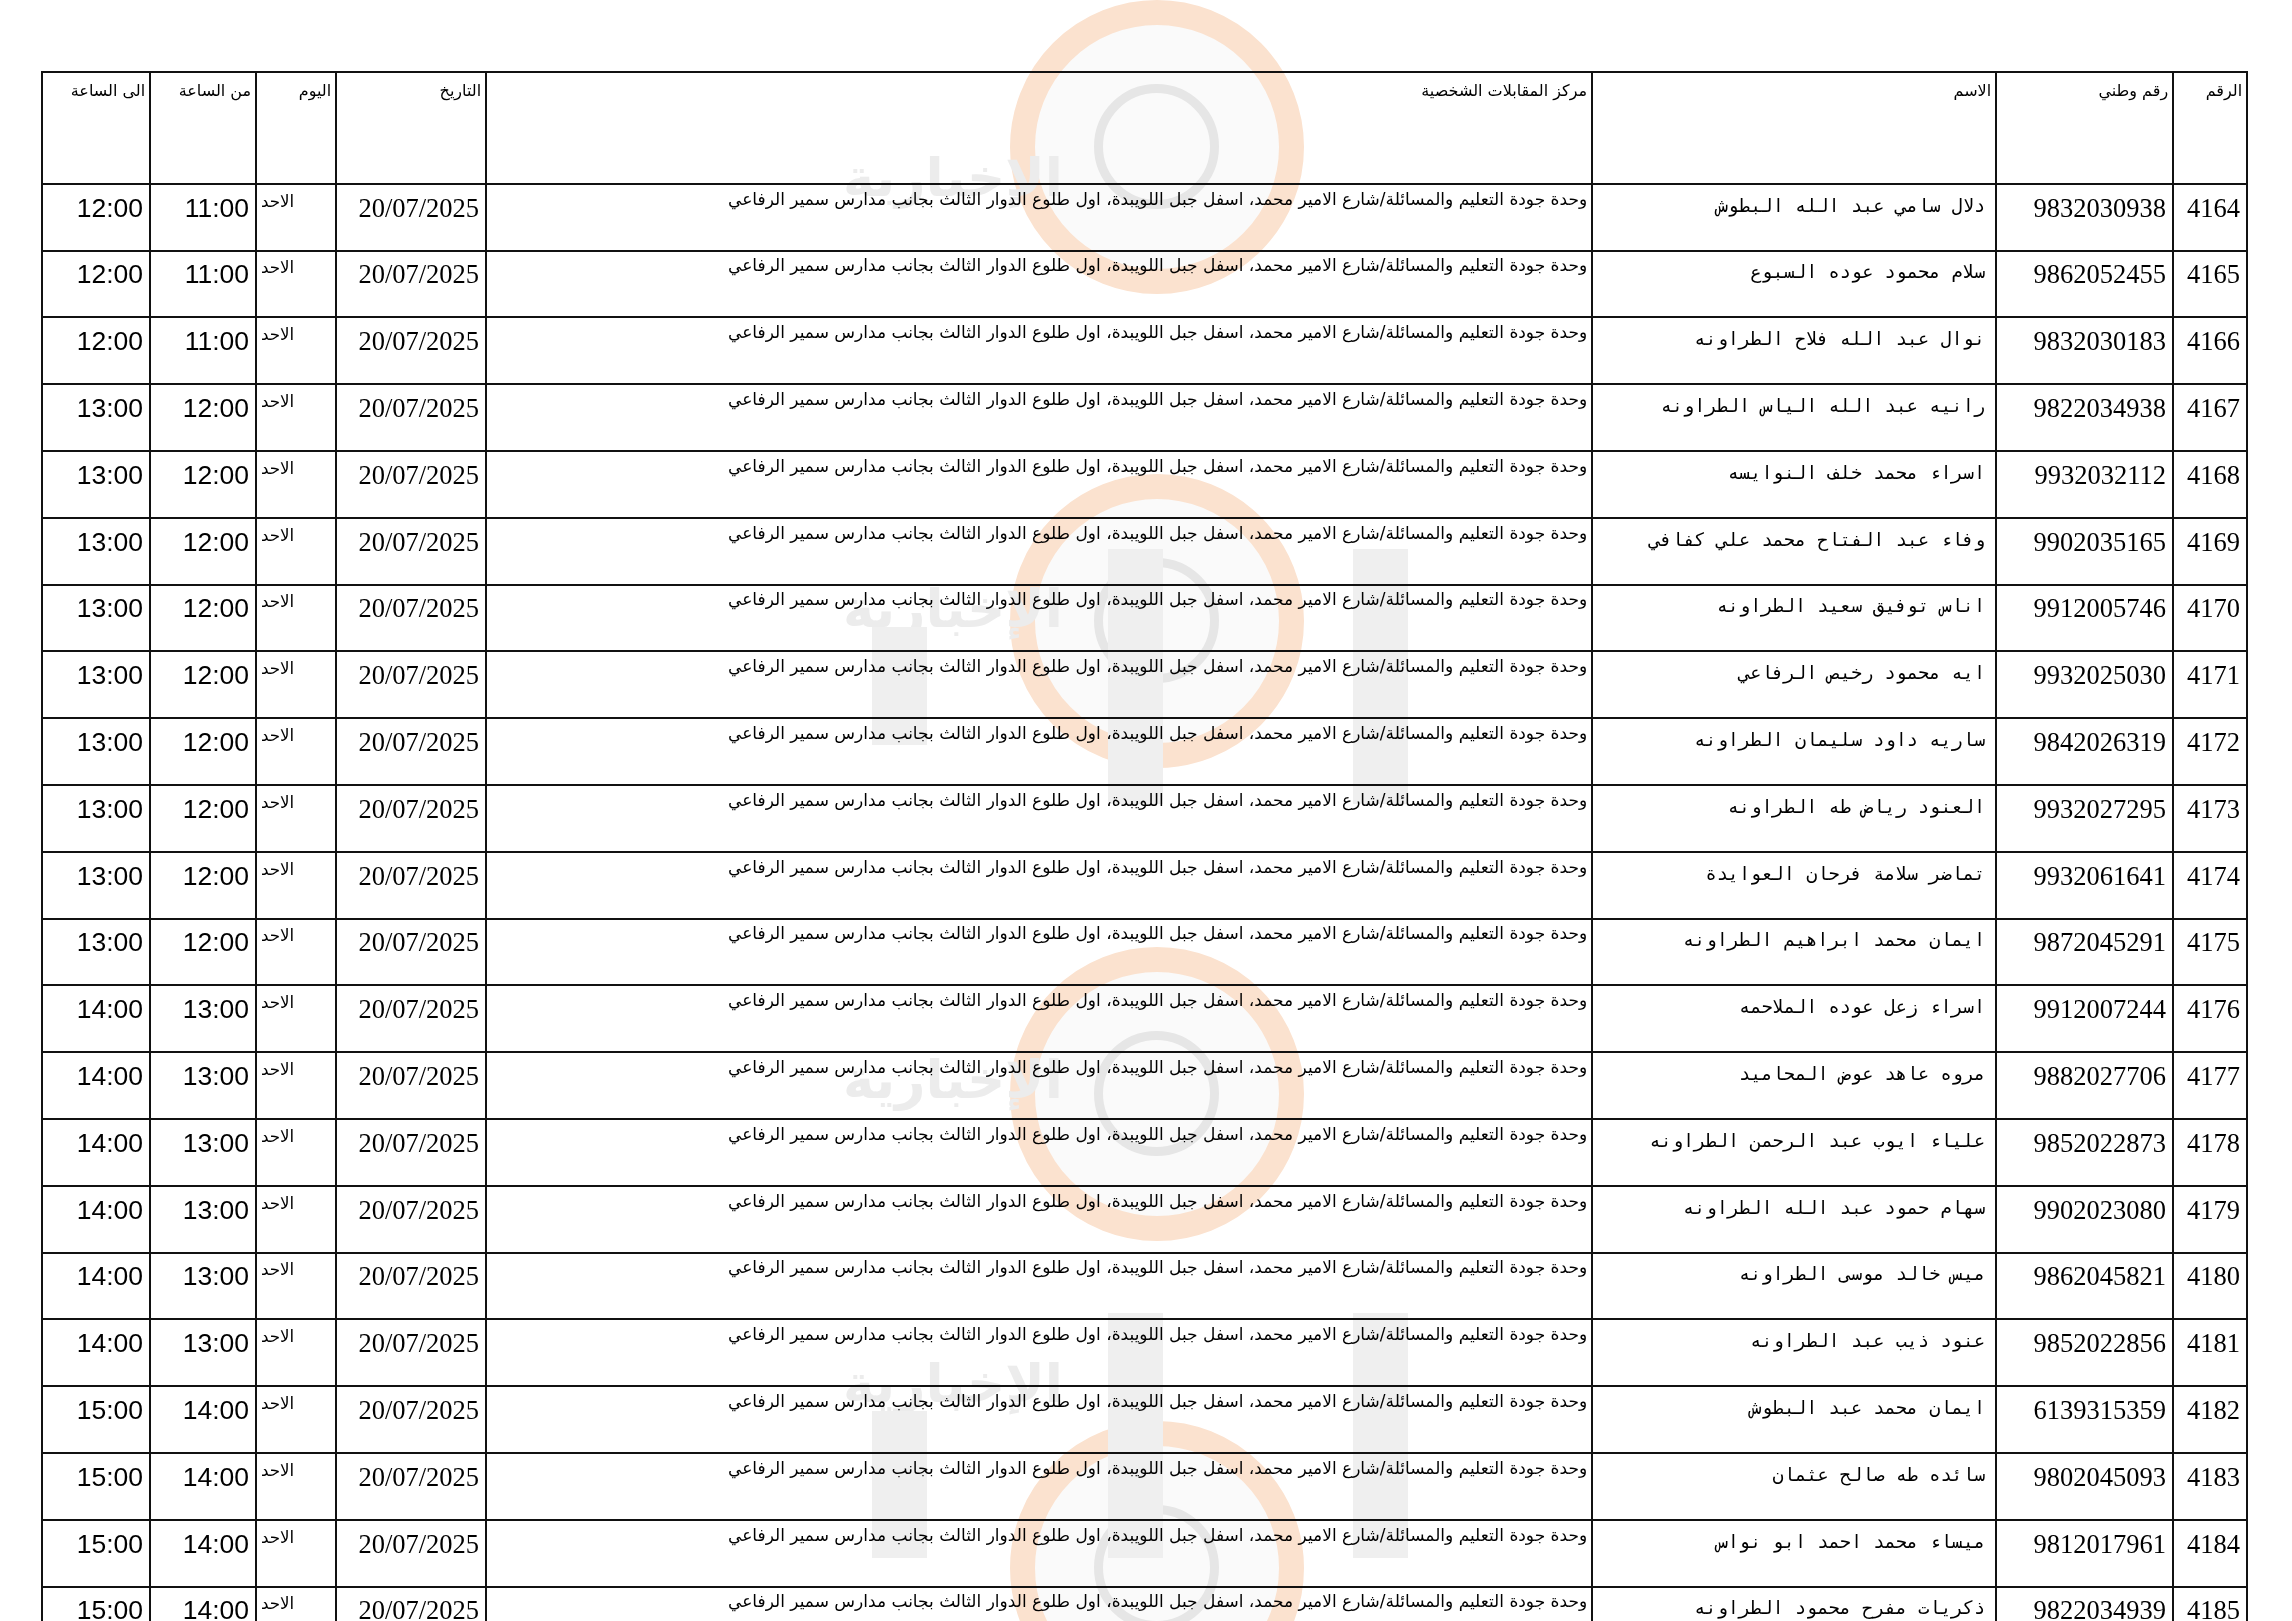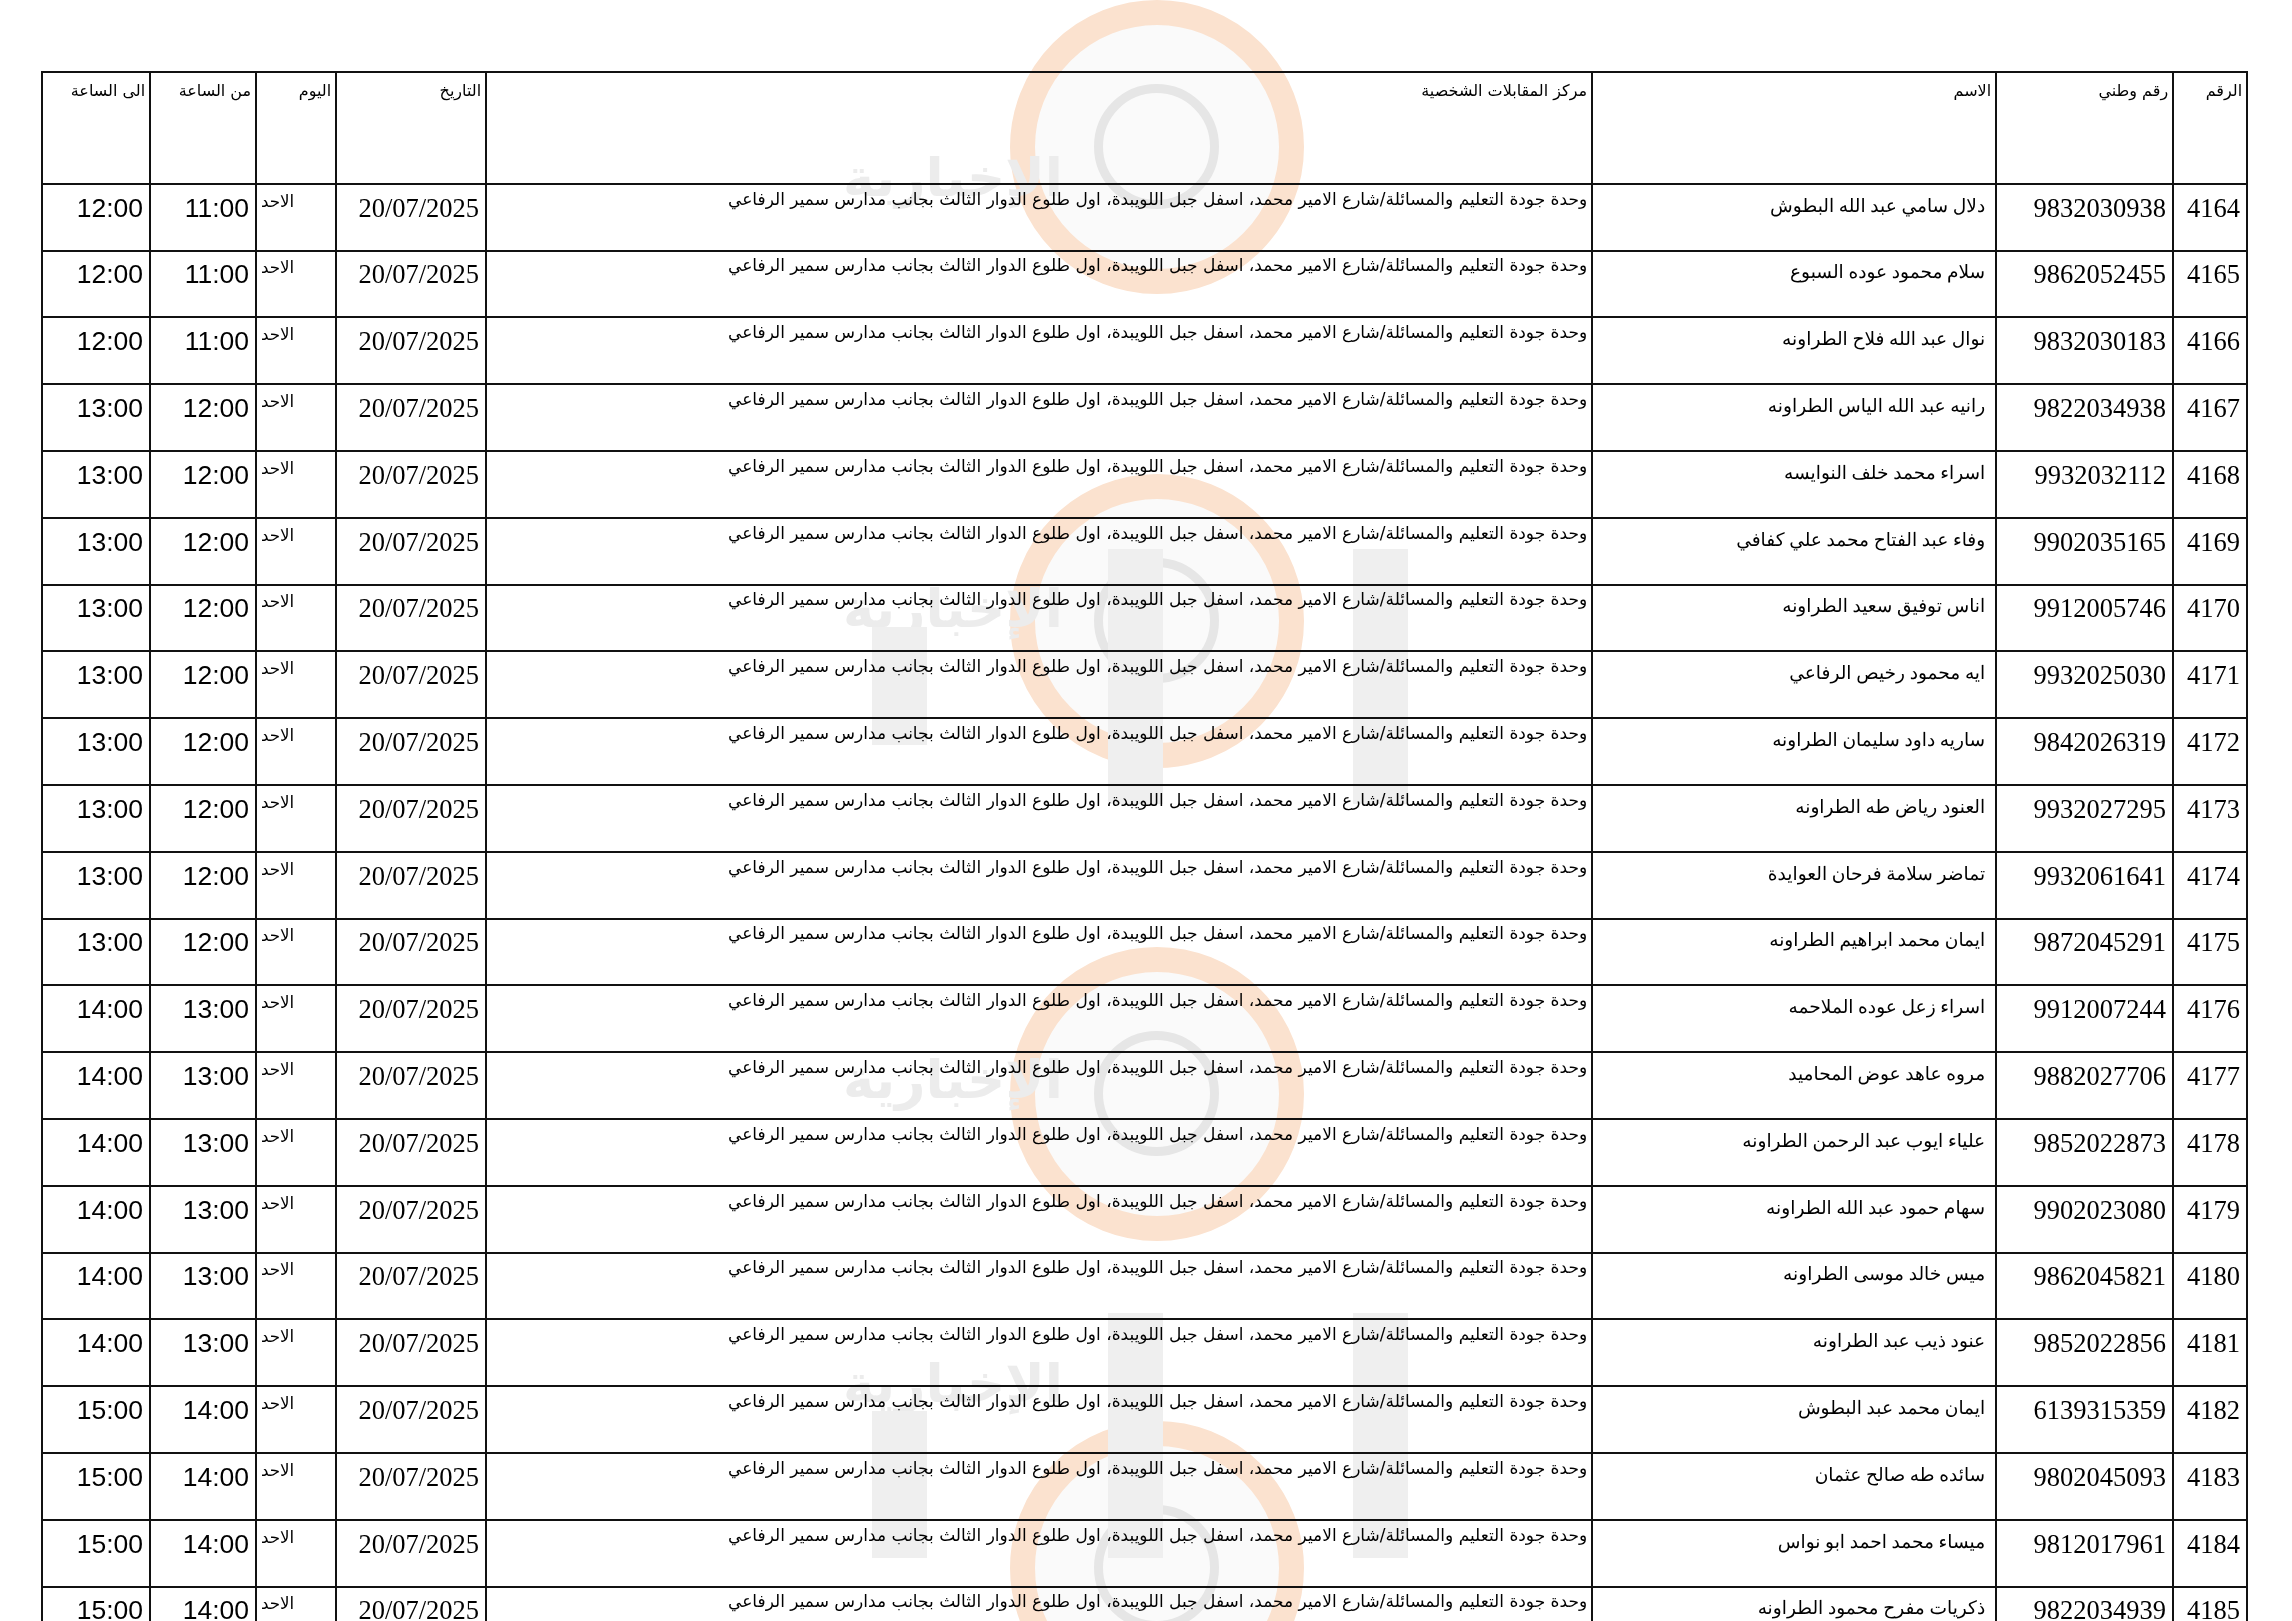--- a/index.html
+++ b/index.html
@@ -7,21 +7,21 @@
   .watermark { position: absolute; left: 0; top: 0; width: 2225px; height: 1621px; pointer-events: none; z-index: 0; }
   .wm-clock { position: absolute; width: 294px; height: 294px; border-radius: 50%; border: 25.5px solid #fbe2cf; box-sizing: border-box; background: rgba(240,240,240,0.35); }
   .wm-clock .inner { position: absolute; left: 59px; top: 59px; width: 125px; height: 125px; border-radius: 50%; border: 9.8px solid #e6e6e6; box-sizing: border-box; }
   .wm-text { position: absolute; font-family: "DejaVu Sans", sans-serif; font-weight: bold; color: #ececec; direction: rtl; }
   .wm-big { position: absolute; width: 55px; background: #efefef; }
   table.sched { position: absolute; left: 41px; top: 71px; border-collapse: collapse; direction: rtl; z-index: 1; table-layout: fixed; width: 2204px; }
   table.sched td, table.sched th { border: 2.9px solid #111; padding: 0; vertical-align: top; }
   th { font-family: "DejaVu Sans", sans-serif; font-weight: normal; font-size: 16px; text-align: right; height: 102px; padding: 7.8px 3.9px 0 3.9px !important; margin-top: 32px; }
   td { height: 55px; }
   td.num { font-family: "Liberation Serif", serif; font-size: 26.5px; text-align: right; padding: 7.8px 5.9px 0 5.9px !important; vertical-align: middle; }
-  td.ar { font-family: Liberation Serif, serif; font-size: 18.6px; text-align: right; padding: 9.8px 9.8px 0 5.9px !important; }
+  td.ar { font-family: Liberation Mono, monospace; font-size: 18.6px; text-align: right; padding: 9.8px 9.8px 0 5.9px !important; }
   td.loc { font-family: "DejaVu Sans", sans-serif; font-size: 17px; text-align: right; padding: 3.9px 3.9px 0 3.9px !important; white-space: nowrap; overflow: hidden; }
   td.day { font-family: "DejaVu Sans", sans-serif; font-size: 16.7px; text-align: left; padding: 5.9px 3.9px 0 3.9px !important; }
   td.time { font-family: Liberation Sans, sans-serif; font-size: 26.5px; text-align: right; padding: 7.8px 5.9px 0 5.9px !important; vertical-align: middle; margin-top: 15px; }
   .footer { position: absolute; left: 1071px; top: 1640px; font-family: "Liberation Sans", sans-serif; font-size: 17.6px; color: #111; z-index: 1; }
 </style>
 </head>
 <body>
 
 <div class="watermark">
   <div class="wm-clock" style="left:1010px; top:0px;">

